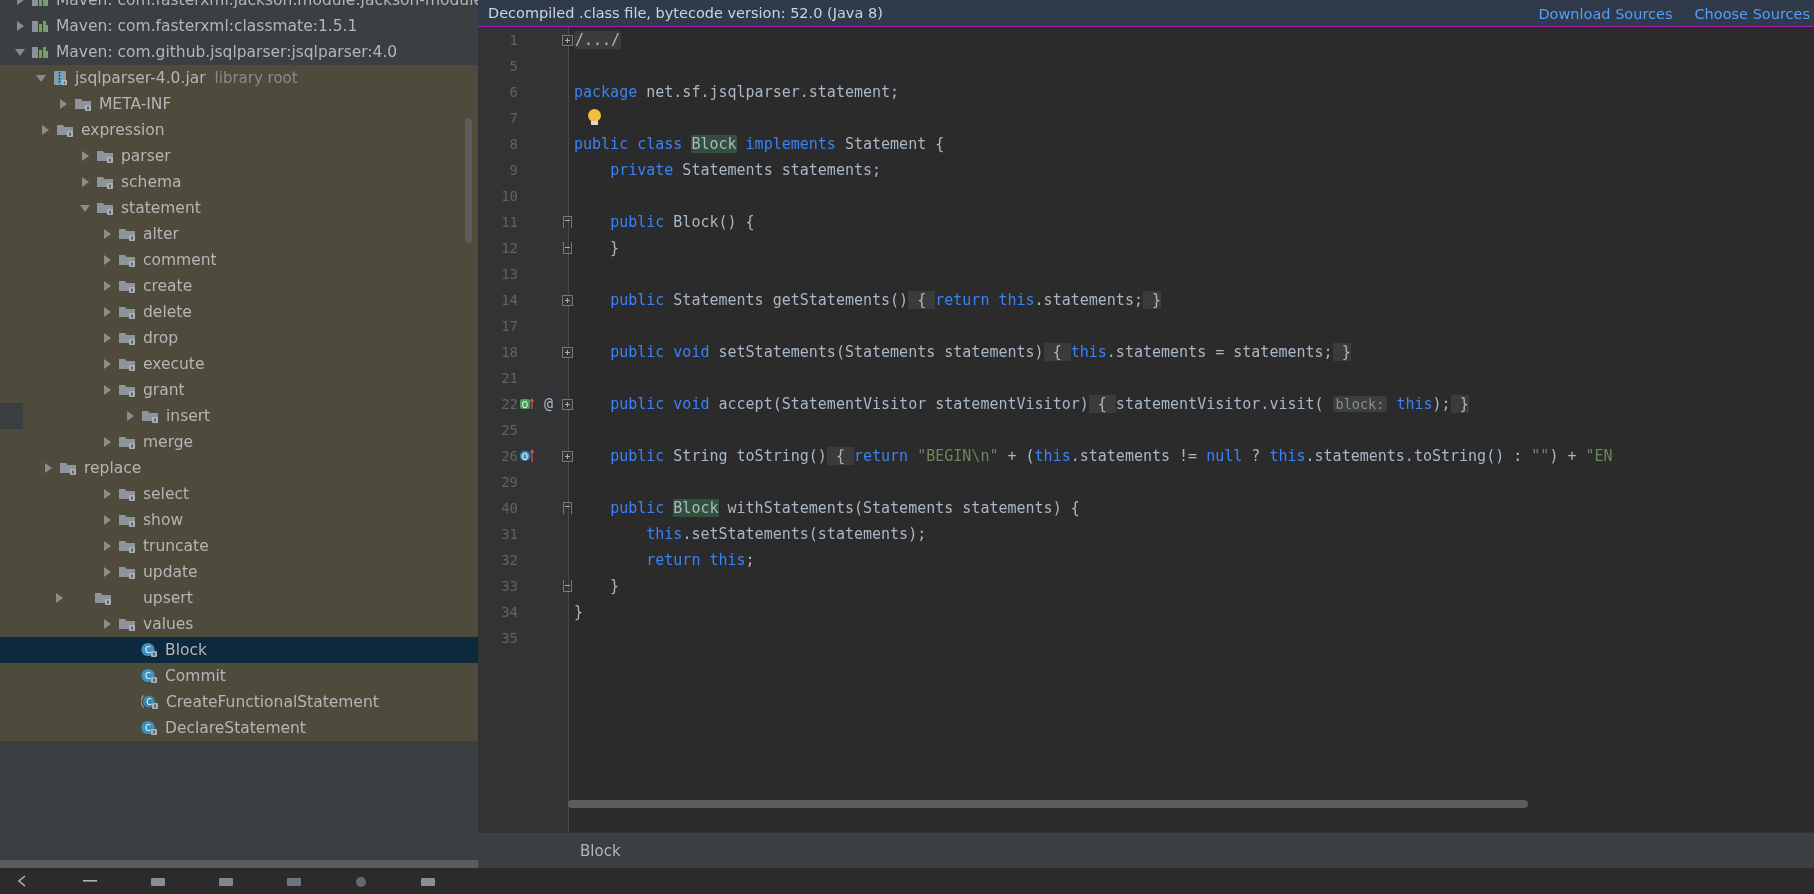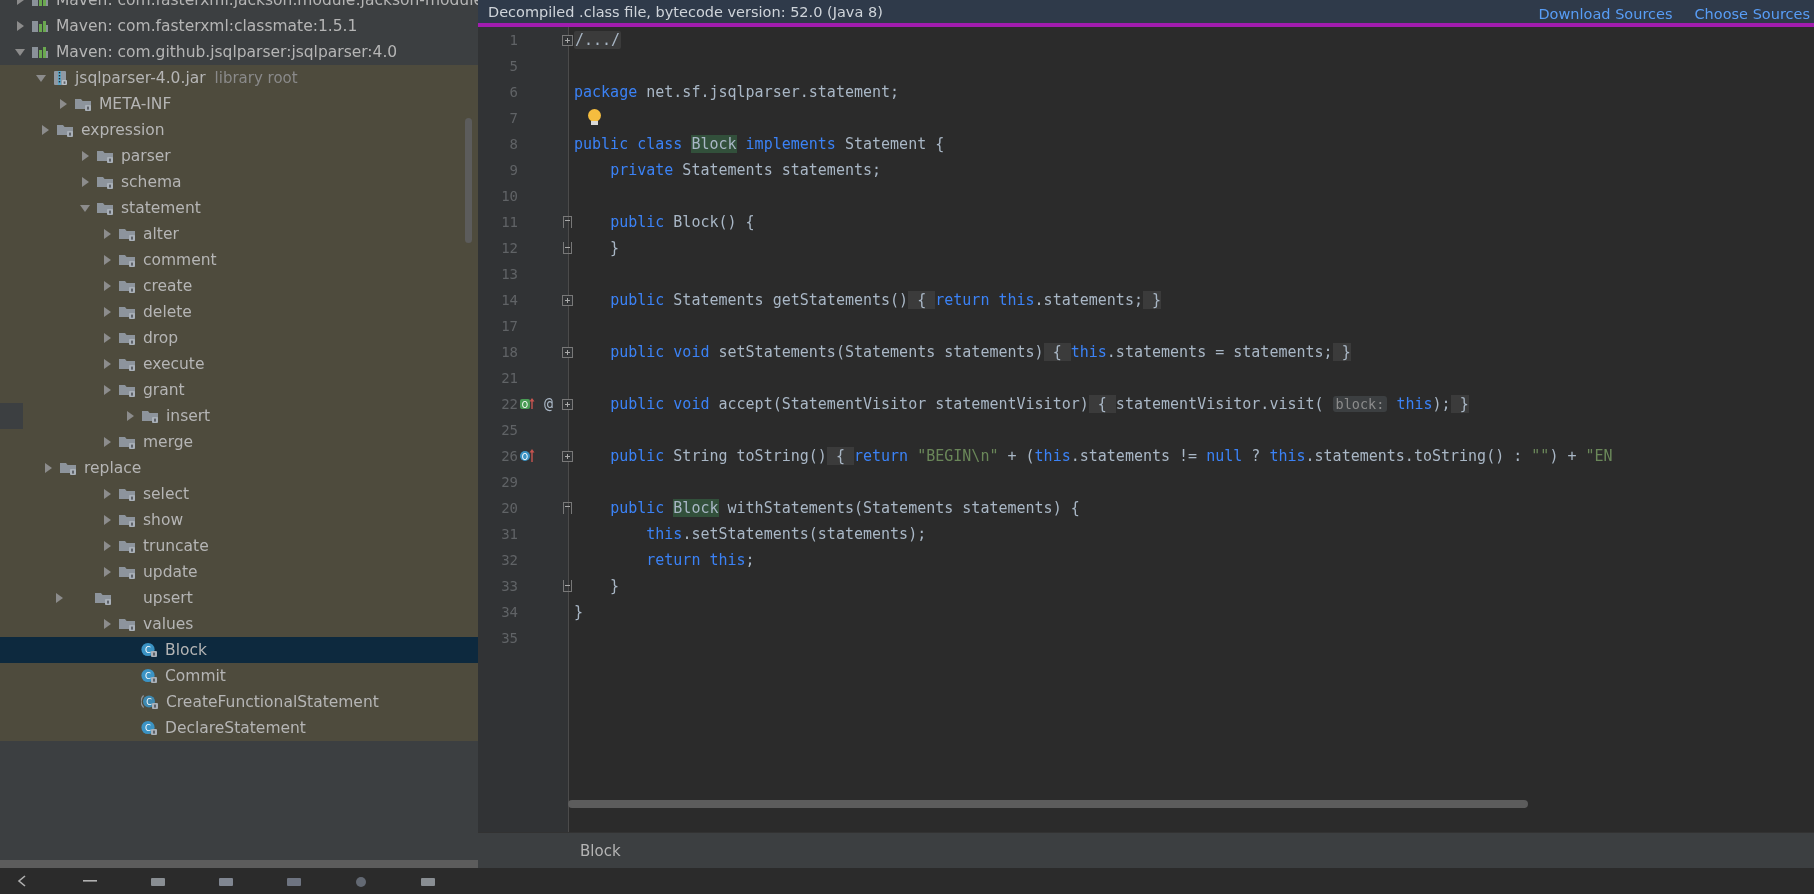--- a/index.html
+++ b/index.html
@@ -68,21 +68,21 @@
   .editor-pane {
     flex:1 1 auto;
     position:relative;
     background:#2b2b2b;
     height:894px;
     overflow:hidden;
   }
   .notif-bar {
     height:27px;
     background:#2f3a4a;
-    border-bottom:4px solid #a21caf;
+    border-bottom:1px solid #a21caf;
     display:flex; align-items:center;
     padding-left:10px;
     font-size:14.5px;
     color:#cfd4da;
     position:relative;
   }
   .notif-links {
     position:absolute; right:0px; top:0; height:27px;
     display:flex; align-items:center; gap:22px; padding-right:4px;
   }
@@ -578,21 +578,21 @@
                 <path d="M12 7 l-2.5 3.5 h5 Z" fill="#c75450"></path>
               </svg></span><span class="gmark impl-mark" style="left: 66px;">@</span><span class="fold-box plus" style="left: 84px;"></span><span class="code">    <span class="kw">public</span> <span class="kw">void</span> accept(StatementVisitor statementVisitor)<span class="brace-hl"> { </span>statementVisitor.visit( <span class="hint">block:</span> <span class="kw">this</span>);<span class="brace-hl"> }</span></span></div>
           <div class="ln"><span class="lnum">25</span><span class="code"></span></div>
           <div class="ln"><span class="lnum">26</span><span class="gmark" style="left: 42px;"><svg width="22" height="26">
                 <circle cx="5" cy="13" r="5" fill="#3b93c4"></circle>
                 <text x="5" y="16.5" font-size="8" fill="#ffffff" font-family="DejaVu Sans, sans-serif" text-anchor="middle">O</text>
                 <path d="M12 19 L12 8" stroke="#c75450" stroke-width="1.4"></path>
                 <path d="M12 6 l-2.5 3.5 h5 Z" fill="#c75450"></path>
               </svg></span><span class="fold-box plus" style="left: 84px;"></span><span class="code">    <span class="kw">public</span> String toString()<span class="brace-hl"> { </span><span class="kw">return</span> <span class="str">"BEGIN\n"</span> + (<span class="kw">this</span>.statements != <span class="kw">null</span> ? <span class="kw">this</span>.statements.toString() : <span class="str">""</span>) + <span class="str">"EN</span></span></div>
           <div class="ln"><span class="lnum">29</span><span class="code"></span></div>
-          <div class="ln"><span class="lnum">20</span><span class="fold-top" style="left: 85px;"></span><span class="code">    <span class="kw">public</span> <span class="hl-class">Block</span> withStatements(Statements statements) {</span></div>
+          <div class="ln"><span class="lnum">40</span><span class="fold-top" style="left: 85px;"></span><span class="code">    <span class="kw">public</span> <span class="hl-class">Block</span> withStatements(Statements statements) {</span></div>
           <div class="ln"><span class="lnum">31</span><span class="code">        <span class="kw">this</span>.setStatements(statements);</span></div>
           <div class="ln"><span class="lnum">32</span><span class="code">        <span class="kw">return</span> <span class="kw">this</span>;</span></div>
           <div class="ln"><span class="lnum">33</span><span class="fold-bot" style="left: 85px;"></span><span class="code">    }</span></div>
           <div class="ln"><span class="lnum">34</span><span class="code">}</span></div>
           <div class="ln"><span class="lnum">35</span><span class="code"></span></div>
         </div>
       <div class="hscroll-track">
         <div class="hscroll-thumb"></div>
       </div>
     </div>

